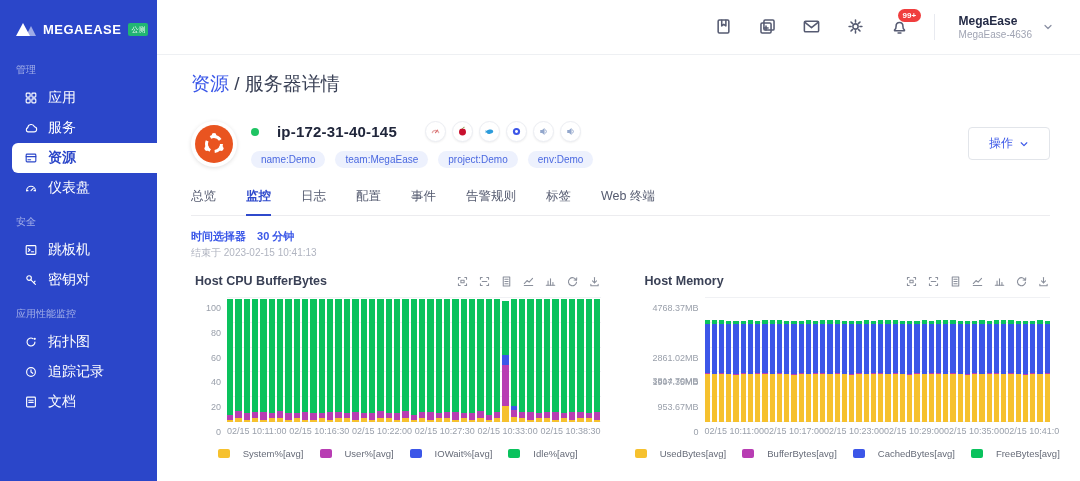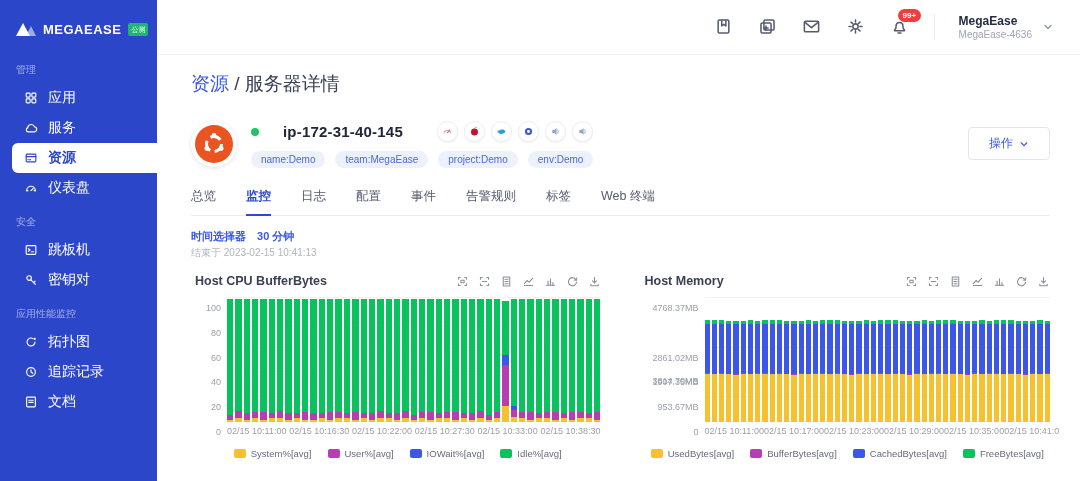--- a/index.html
+++ b/index.html
@@ -34,21 +34,21 @@
 
   .content { flex:1; padding:16px 30px 0 34px; overflow:hidden; }
   .breadcrumb { font-size:19px; font-weight:500; color:#3A4156; }
   .breadcrumb .crumb-link { color:#3A57E8; cursor:pointer; }
 
   
   .server-row { display:flex; align-items:flex-start; margin-top:24px; }
   .avatar { width:46px; height:46px; border-radius:50%; background:#fff; box-shadow:0 1px 4px rgba(0,0,0,.12); display:flex; align-items:center; justify-content:center; }
   .ubuntu { width:38px; height:38px; border-radius:50%; background:#E95420; display:flex; align-items:center; justify-content:center; }
   .server-info { margin-left:14px; flex:1; }
-  .server-name-row { display:flex; align-items:center; gap:24px; }
+  .server-name-row { display:flex; align-items:center; gap:18px; }
   .status-dot { width:8px; height:8px; border-radius:50%; background:#1FC463; }
   .server-name { font-size:15px; font-weight:bold; color:#20263B; letter-spacing:.2px; }
   .svc-icons { display:flex; gap:6px; margin-left:10px; }
   .svc-icon { width:21px; height:21px; border-radius:50%; background:#fff; border:1px solid #ECEEF3; box-shadow:0 1px 2px rgba(0,0,0,.06); display:flex; align-items:center; justify-content:center; cursor:pointer; }
   .svc-icon svg { width:13px; height:13px; }
   .tag-row { display:flex; gap:10px; margin-top:9px; }
   .tag { background:#EDF1FD; color:#4A68E0; font-size:10px; padding:3px 10px; border-radius:9px; }
   .action-btn { border:1px solid #E2E5EA; background:#fff; color:#3A57E8; font-size:12px; border-radius:4px; padding:7px 20px; display:flex; align-items:center; gap:6px; cursor:pointer; margin-top:6px; }
   .action-btn svg { width:10px; height:10px; }
 
@@ -76,21 +76,21 @@
   .chart.mem .y-axis { width:60px; }
   .y-tick { position:absolute; right:6px; transform:translateY(-50%); white-space:nowrap; }
   .plot-wrap { flex:1; min-width:0; }
   .plot { position:relative; height:124px; }
   .gridline { position:absolute; left:0; right:0; height:1px; background:#F0F1F4; }
   .bars { position:absolute; left:0; right:0; top:0; bottom:0; display:flex; align-items:flex-end; gap:2px; }
   .bar-col { flex:1; display:flex; flex-direction:column-reverse; }
   .bar-seg { width:100%; }
   .x-axis { display:flex; justify-content:space-between; font-size:9px; color:#9AA0AB; margin-top:4px; white-space:nowrap; }
   .legend { display:flex; justify-content:center; gap:16px; margin-top:12px; }
-  .legend-item { display:flex; align-items:center; gap:5px; font-size:9.5px; color:#666B78; cursor:pointer; }
+  .legend-item { display:flex; align-items:center; gap:13px; font-size:9.5px; color:#666B78; cursor:pointer; }
   .legend-swatch { width:12px; height:9px; border-radius:2px; }
 </style>
 </head>
 <body>
 
 <div class="app">
 
   <div class="sidebar">
     <div class="logo">
       <span class="logo-mark">

